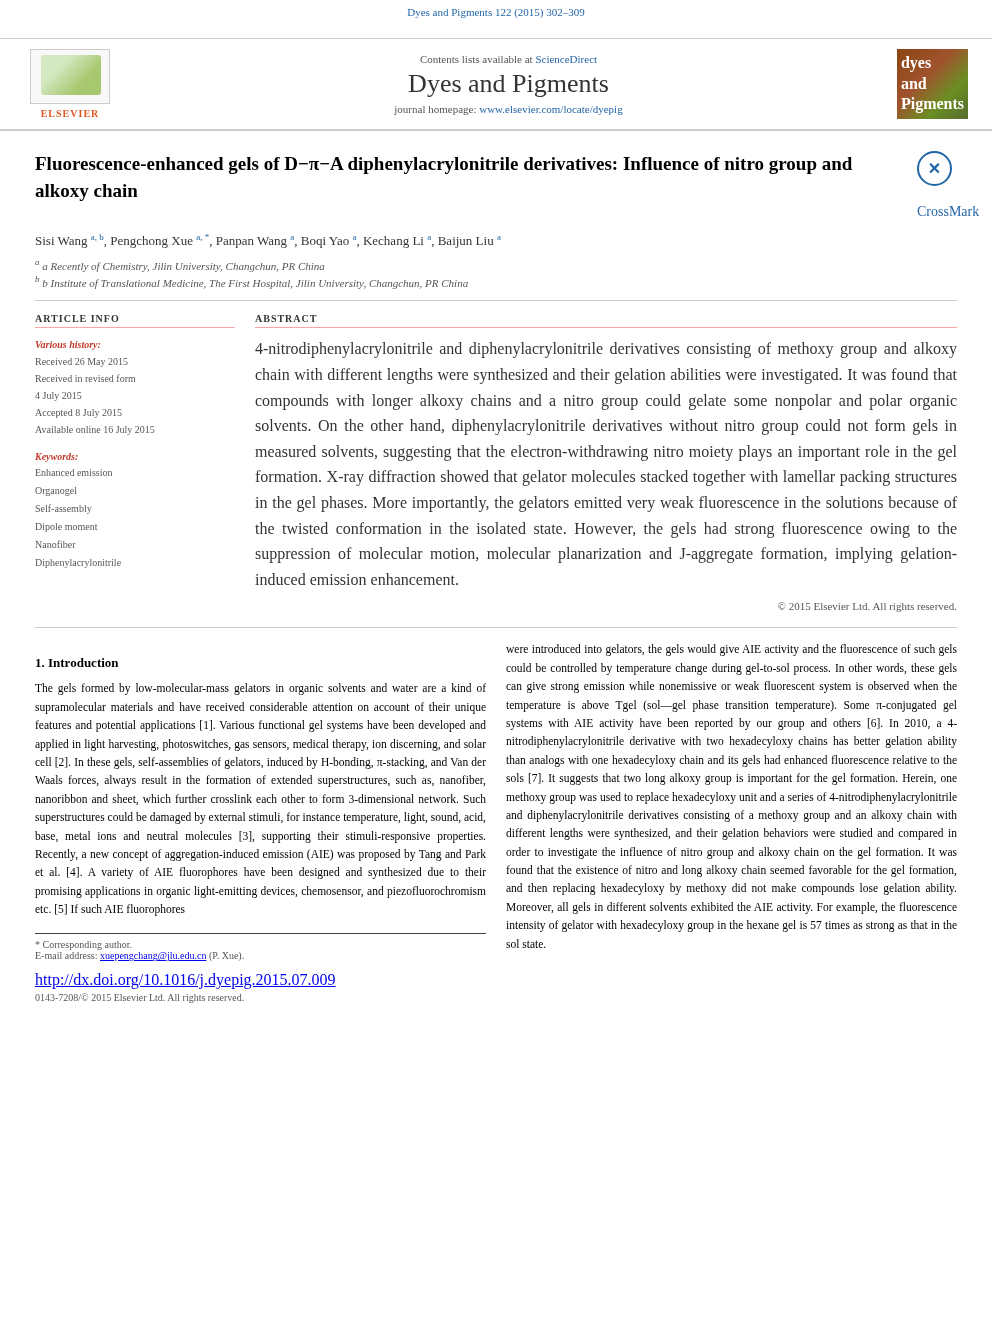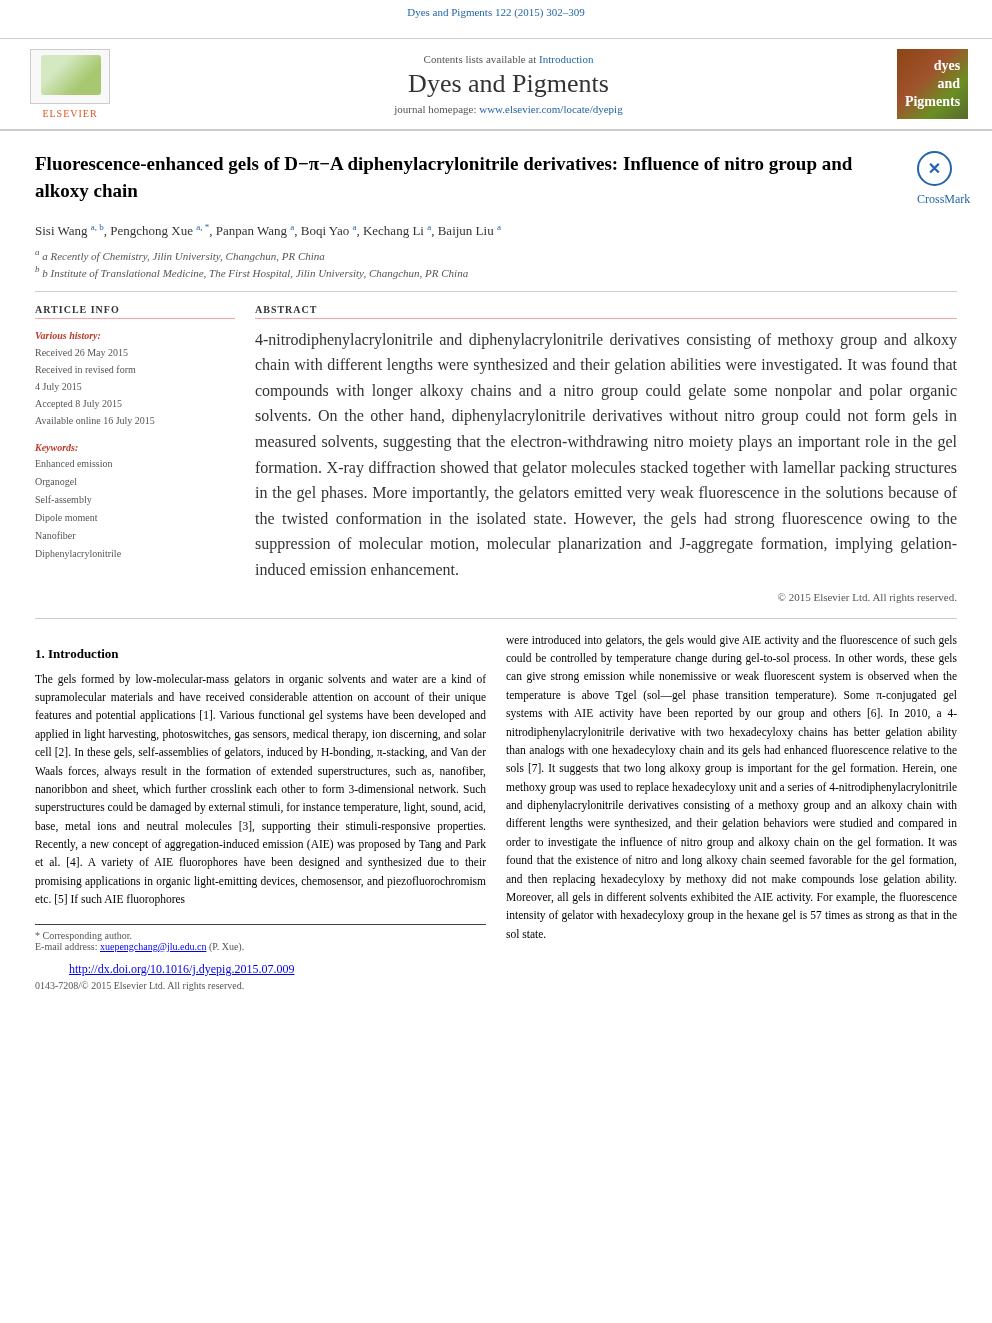--- a/index.html
+++ b/index.html
@@ -58,21 +58,21 @@
     .elsevier-logo .logo-box::before {
       content: '';
       position: absolute;
       top: 5px; left: 10px;
       width: 60px; height: 40px;
       background: linear-gradient(135deg, #d4e8c2 30%, #a8c870 70%);
       border-radius: 3px;
     }
     .elsevier-logo .logo-text {
       font-size: 10px;
-      font-weight: normal;
+      font-weight: bold;
       color: #e05522;
       letter-spacing: 1px;
     }
     .journal-center {
       flex: 1;
       text-align: center;
     }
     .science-direct-text {
       font-size: 11px;
       color: #555;
@@ -95,23 +95,23 @@
       flex-shrink: 0;
     }
     .journal-logo-right .dyes-box {
       width: 71px;
       height: 70px;
       background: linear-gradient(135deg, #8B4513 0%, #A0522D 40%, #6B8E23 70%, #556B2F 100%);
       display: flex;
       align-items: center;
       justify-content: center;
       color: #fff;
-      font-size: 14px;
-      font-weight: bold;
-      text-align: right;
+      font-size: 16px;
+      font-weight: bold;
+      text-align: left;
       line-height: 1.3;
     }
     
     .article-body {
       padding: 15px 35px;
     }
     
     .article-title-section {
       display: flex;
       align-items: flex-start;
@@ -257,23 +257,22 @@
     }
     .footnote-area {
       border-top: 1px solid #404040;
       margin-top: 15px;
       padding-top: 5px;
       font-size: 10px;
       color: #555;
     }
     .doi-area {
       margin-top: 10px;
-      font-size: 12px;
+      font-size: 16px;
       color: #2366a8;
-      margin-left: 34px;
     }
     .issn-area {
       font-size: 10px;
       color: #555;
       margin-top: 3px;
     }
   </style>
 </head>
 <body>
 
@@ -292,42 +291,42 @@
           <circle cx="20" cy="15" r="8" fill="#a8c870" opacity="0.8"></circle>
           <circle cx="40" cy="18" r="7" fill="#90b85a" opacity="0.8"></circle>
           <circle cx="30" cy="10" r="9" fill="#b8d880" opacity="0.9"></circle>
         </svg>
       </div>
       <div class="logo-text">ELSEVIER</div>
     </div>
     <div class="journal-center">
       <div class="science-direct-text">
         <span>Contents lists available at</span>
-        <a href="#">Introduction</a>
+        <a href="#">ScienceDirect</a>
       </div>
       <div class="journal-title-header">Dyes and Pigments</div>
       <div class="journal-homepage">
         <span>journal homepage:</span>
         <a href="#">www.elsevier.com/locate/dyepig</a>
       </div>
     </div>
     <div class="journal-logo-right">
       <div class="dyes-box">dyes<br>and<br>Pigments</div>
     </div>
   </div>
 
   <div class="article-body">
 
     <div class="article-title-section">
       <div class="article-title-text">
         <h1>Fluorescence-enhanced gels of D−π−A diphenylacrylonitrile derivatives: Influence of nitro group and alkoxy chain</h1>
       </div>
       <div class="crossmark">
         <div class="crossmark-icon">✕</div>
-        <div style="font-size:12px; text-align:center; color:#2366a8; margin-top:6px;">CrossMark</div>
+        <div style="font-size:14px; text-align:center; color:#2366a8; margin-top:18px;">CrossMark</div>
       </div>
     </div>
 
     <div class="authors">
       Sisi Wang <sup>a, b</sup>, Pengchong Xue <sup>a, *</sup>, Panpan Wang <sup>a</sup>, Boqi Yao <sup>a</sup>, Kechang Li <sup>a</sup>, Baijun Liu <sup>a</sup>
     </div>
     <div class="affiliation">
       <sup>a</sup> <span>a Recently of Chemistry, Jilin University, Changchun, PR China</span>
     </div>
     <div class="affiliation">

